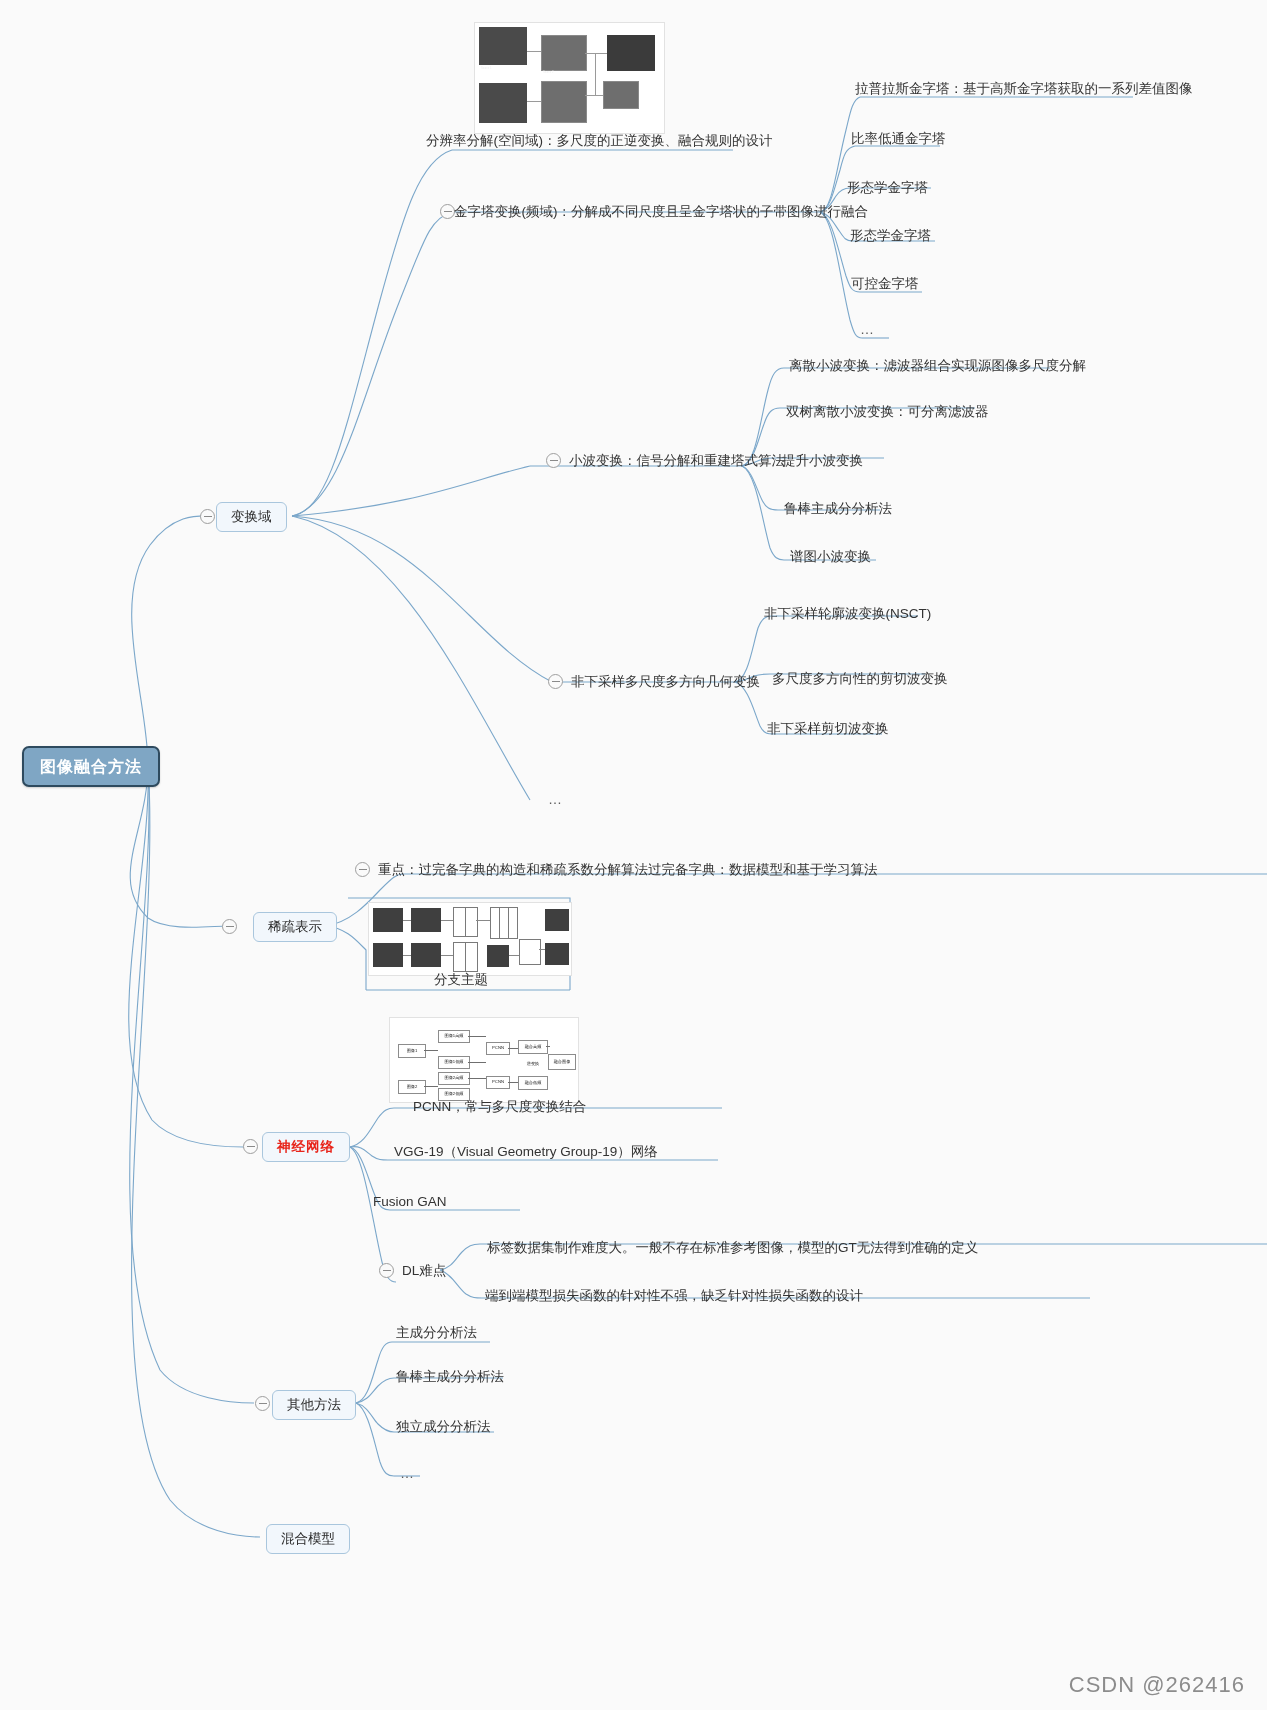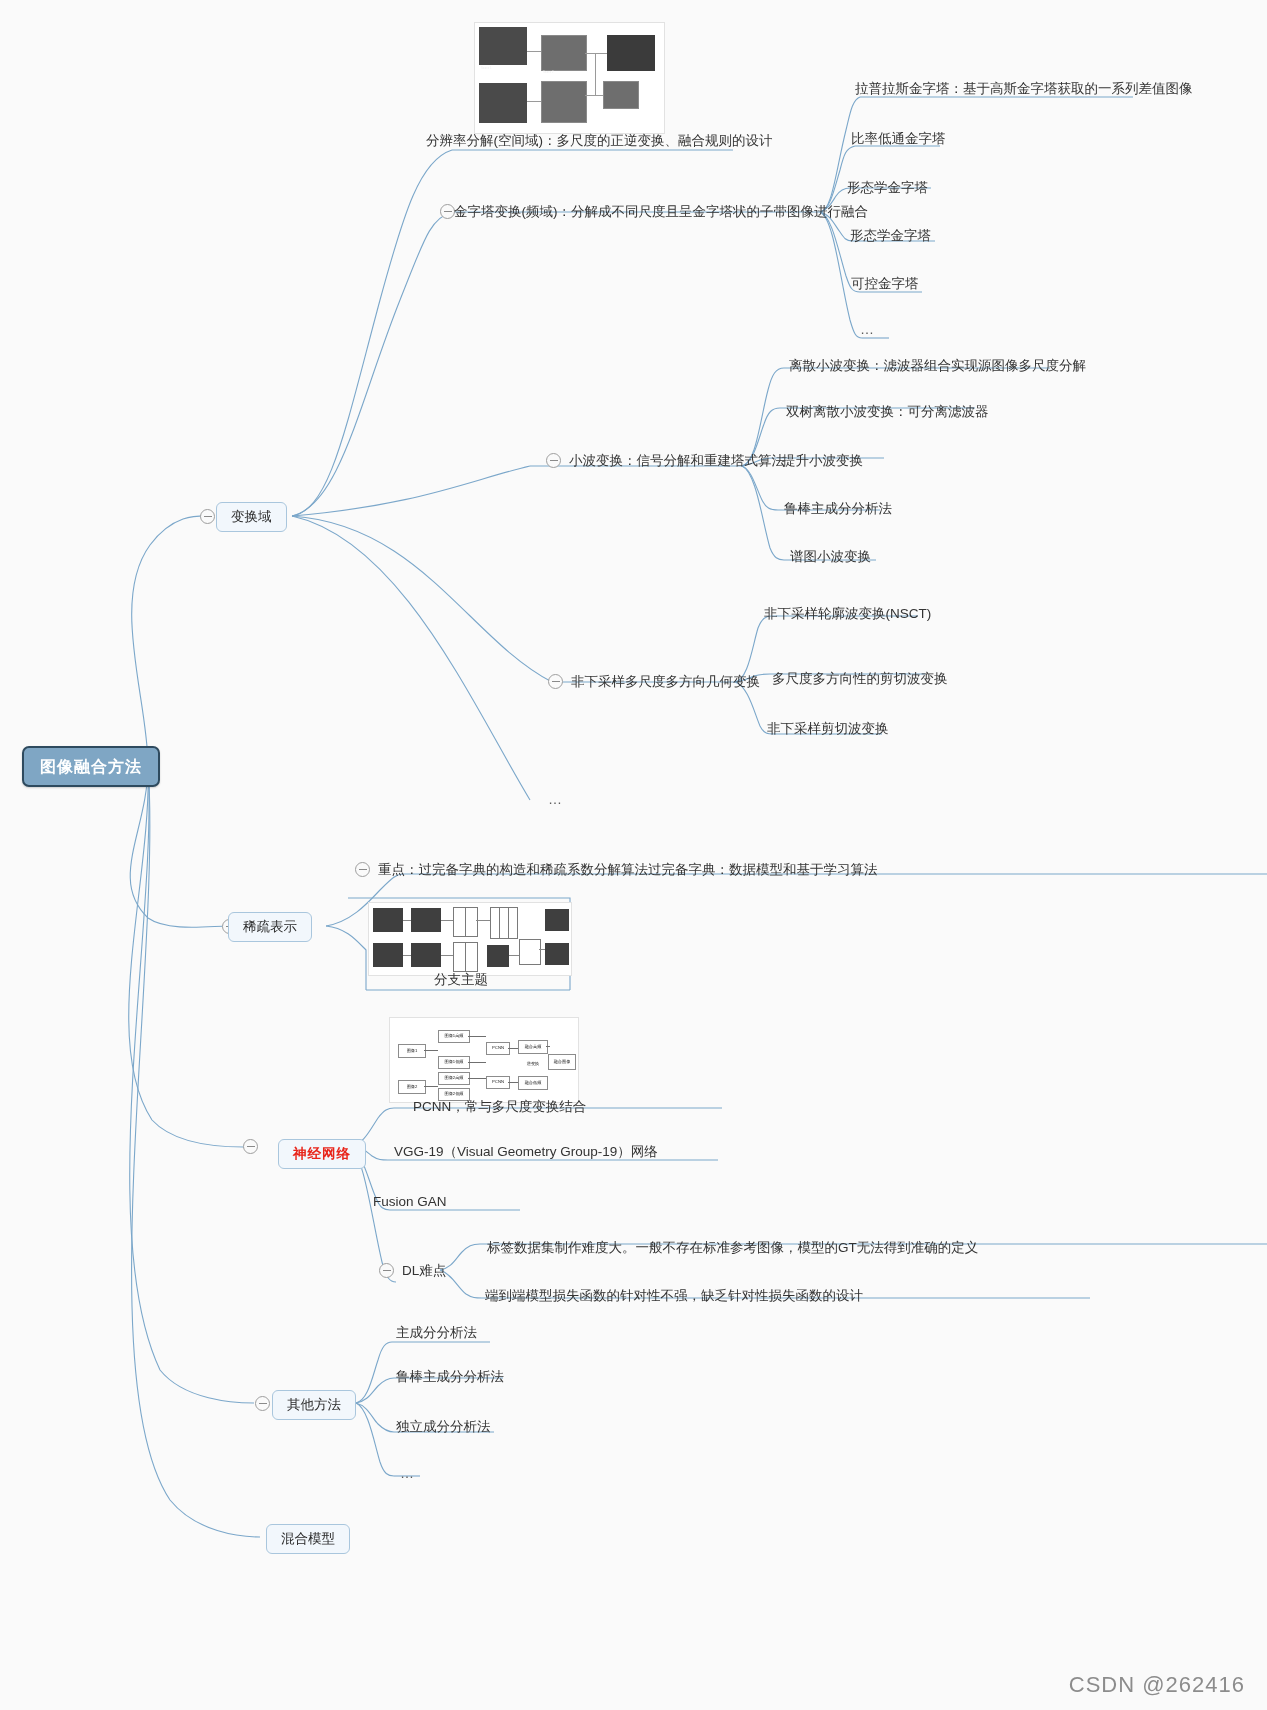--- a/index.html
+++ b/index.html
@@ -315,29 +315,29 @@
   <div class="toggle" style="left:548px; top:674px;"></div>
   <div class="node leaf" style="left:569px; top:673px;">非下采样多尺度多方向几何变换</div>
 
   <div class="node leaf" style="left:762px; top:605px;">非下采样轮廓波变换(NSCT)</div>
   <div class="node leaf" style="left:770px; top:670px;">多尺度多方向性的剪切波变换</div>
   <div class="node leaf" style="left:765px; top:720px;">非下采样剪切波变换</div>
 
   <div class="node leaf ellipsis" style="left:546px; top:790px;">…</div>
 
   <div class="toggle" style="left:222px; top:919px;"></div>
-  <div class="node boxed" style="left:228px; top:912px;">稀疏表示</div>
+  <div class="node boxed" style="left:253px; top:912px;">稀疏表示</div>
 
   <div class="toggle" style="left:355px; top:862px;"></div>
   <div class="node leaf" style="left:376px; top:861px;">重点：过完备字典的构造和稀疏系数分解算法</div>
   <div class="node leaf" style="left:646px; top:861px;">过完备字典：数据模型和基于学习算法</div>
   <div class="node leaf" style="left:432px; top:971px;">分支主题</div>
 
   <div class="toggle" style="left:243px; top:1139px;"></div>
-  <div class="node boxed accent" style="left:278px; top:1132px;margin-top:7px;">神经网络</div>
+  <div class="node boxed accent" style="left:262px; top:1132px;">神经网络</div>
 
   <div class="node leaf" style="left:411px; top:1098px;">PCNN，常与多尺度变换结合</div>
   <div class="node leaf" style="left:392px; top:1143px;">VGG-19（Visual Geometry Group-19）网络</div>
   <div class="node leaf" style="left:371px; top:1193px;">Fusion GAN</div>
 
   <div class="toggle" style="left:379px; top:1263px;"></div>
   <div class="node leaf" style="left:400px; top:1262px;">DL难点</div>
 
   <div class="node leaf" style="left:485px; top:1239px;">标签数据集制作难度大。一般不存在标准参考图像，模型的GT无法得到准确的定义</div>
   <div class="node leaf" style="left:483px; top:1287px;">端到端模型损失函数的针对性不强，缺乏针对性损失函数的设计</div>

